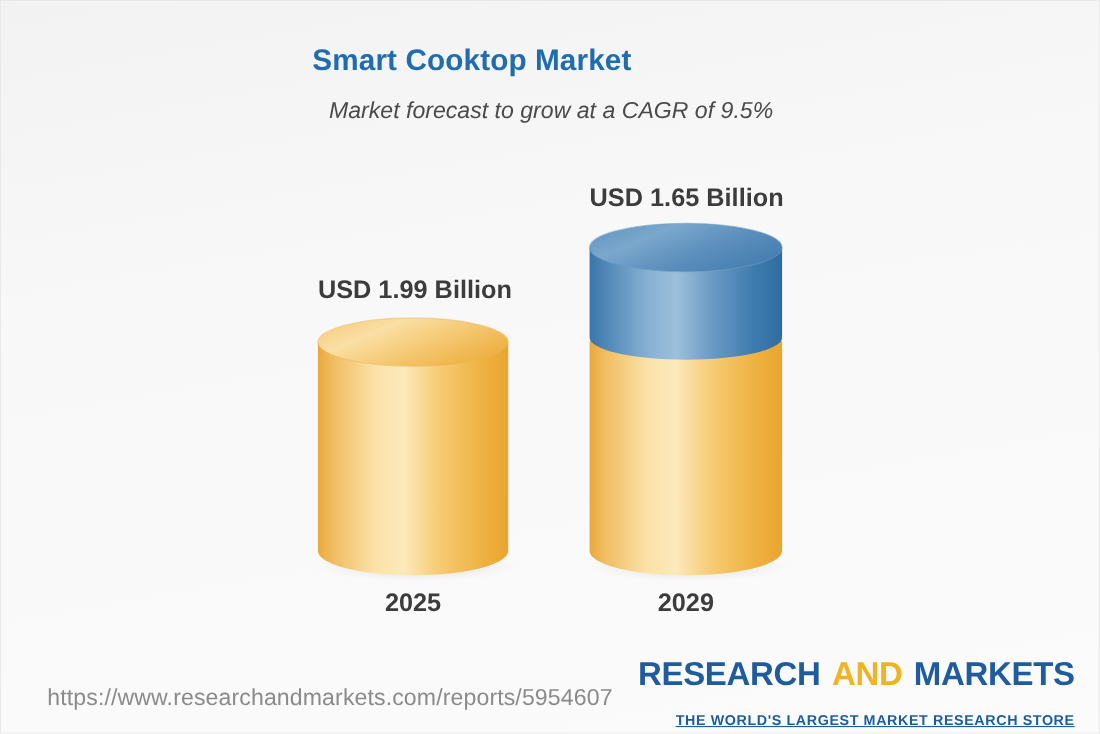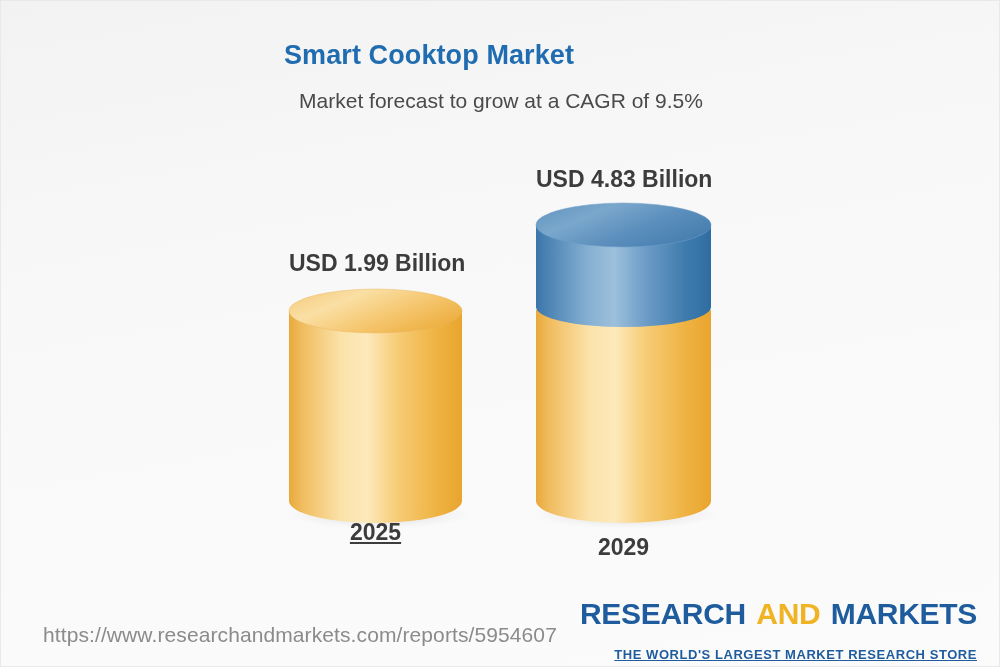--- a/index.html
+++ b/index.html
@@ -38,20 +38,21 @@
   }
   .subtitle {
     position: absolute;
     top: 88px;
     left: 0;
     width: 1000px;
     text-align: center;
     font-size: 21px;
     font-weight: normal;
     color: #4a4a4a;
+    font-style: italic;
   }
 
   
   .plot {
     position: absolute;
     left: 0;
     top: 0;
     width: 1000px;
     height: 600px;
   }
@@ -173,26 +174,26 @@
           <ellipse cx="90" cy="226" rx="92" ry="14" fill="url(#shadow1)"></ellipse>
 
           <path d="M0,22 L0,212 A86.5,22 0 0 0 173,212 L173,22 Z" fill="url(#goldBody1)"></path>
 
           <ellipse cx="86.5" cy="22" rx="86.5" ry="22" fill="url(#goldTop1)"></ellipse>
 
           <ellipse cx="86.5" cy="22" rx="86.5" ry="22" fill="none" stroke="#e9b65a" stroke-opacity="0.45" stroke-width="1"></ellipse>
         </svg>
       </div>
 
-      <div class="cat-label" style="top:518px;text-decoration:underline;">2025</div>
+      <div class="cat-label" style="top:533px;">2025</div>
     </div>
 
     <div class="bar-group" style="left:535px; width:175px; height:600px;">
 
-      <div class="value-label" style="top:165px;">USD 4.83 Billion</div>
+      <div class="value-label" style="top:165px;">USD 1.65 Billion</div>
 
       <div class="cylinder-wrap" style="top:202px; width:175px; height:310px;">
         <svg class="cyl-svg" width="175" height="322" viewBox="0 0 175 322">
           <defs>
             <linearGradient id="blueBody2" x1="0" y1="0" x2="1" y2="0">
               <stop offset="0%" stop-color="#3a76ab"></stop>
               <stop offset="8%" stop-color="#4f86b6"></stop>
               <stop offset="30%" stop-color="#86b0d2"></stop>
               <stop offset="45%" stop-color="#9cc0dc"></stop>
               <stop offset="62%" stop-color="#6e9dc7"></stop>

